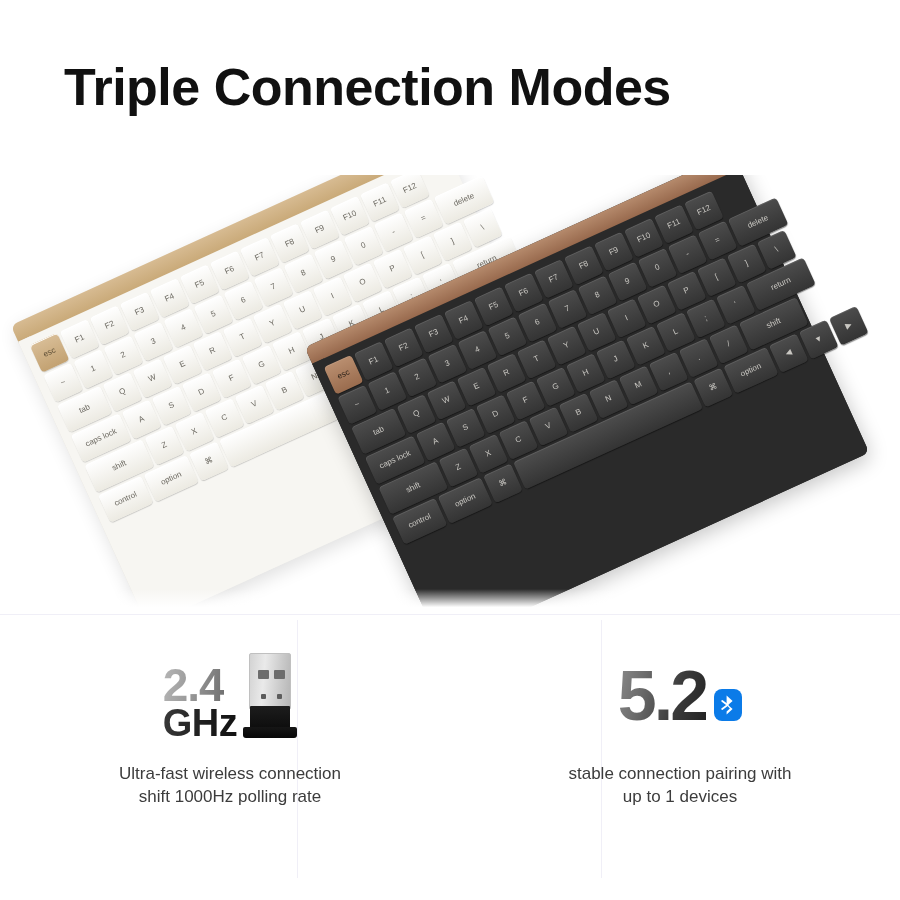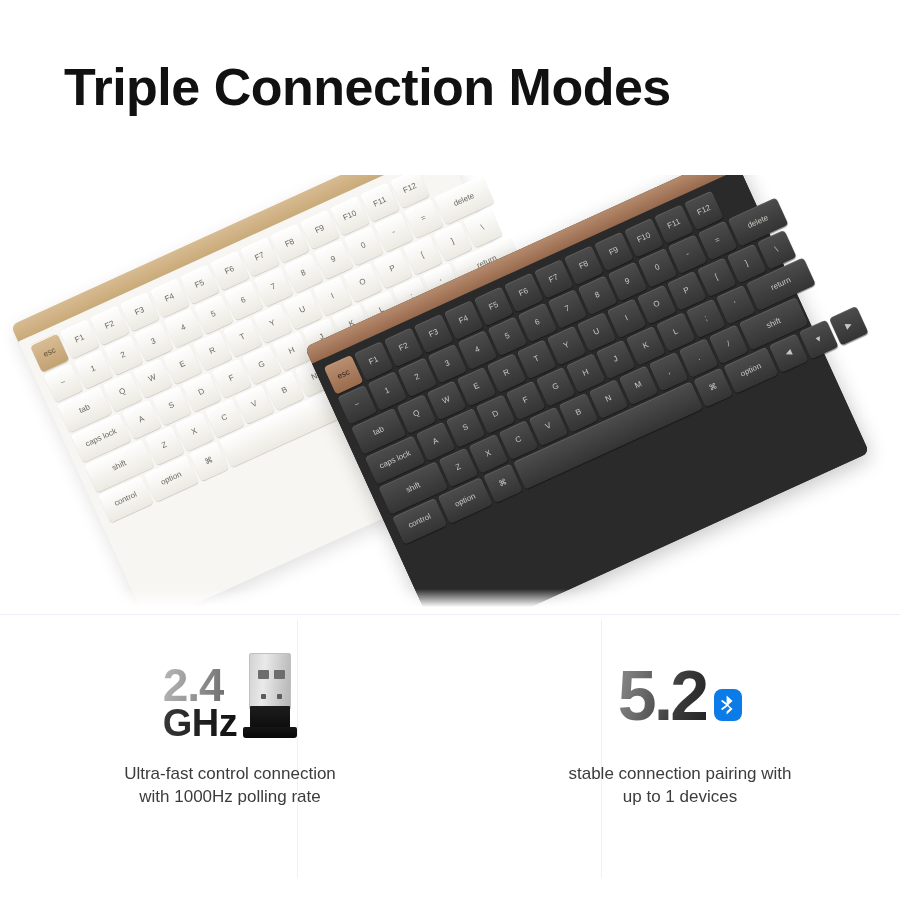--- a/index.html
+++ b/index.html
@@ -568,21 +568,21 @@
               <div class="usb-win l"></div>
               <div class="usb-win r"></div>
               <div class="usb-dot l"></div>
               <div class="usb-dot r"></div>
             </div>
             <div class="usb-body"></div>
             <div class="usb-foot"></div>
           </div>
         </div>
       </div>
-      <div class="feature-caption">Ultra-fast control connection with 1000Hz polling rate</div>
+      <div class="feature-caption">Ultra-fast wireless connection shift 1000Hz polling rate</div>
     </div>
 
     <div class="feature">
       <div class="feature-visual">
         <div class="bt-lockup">
           <span class="bt-big">5.2</span>
           <span class="bt-badge">
             <svg width="14" height="20" viewBox="0 0 14 20" aria-hidden="true">
               <path d="M5.6 0.4 L11.6 5.9 L7.0 10.0 L11.6 14.1 L5.6 19.6 Z M5.6 3.6 L5.6 16.4 L8.9 13.6 L5.6 10.0 Z" fill="#ffffff"></path>
               <path d="M1.2 6.0 L6.6 10.0 L1.2 14.0" stroke="#ffffff" stroke-width="1.8" fill="none" stroke-linecap="round"></path>

